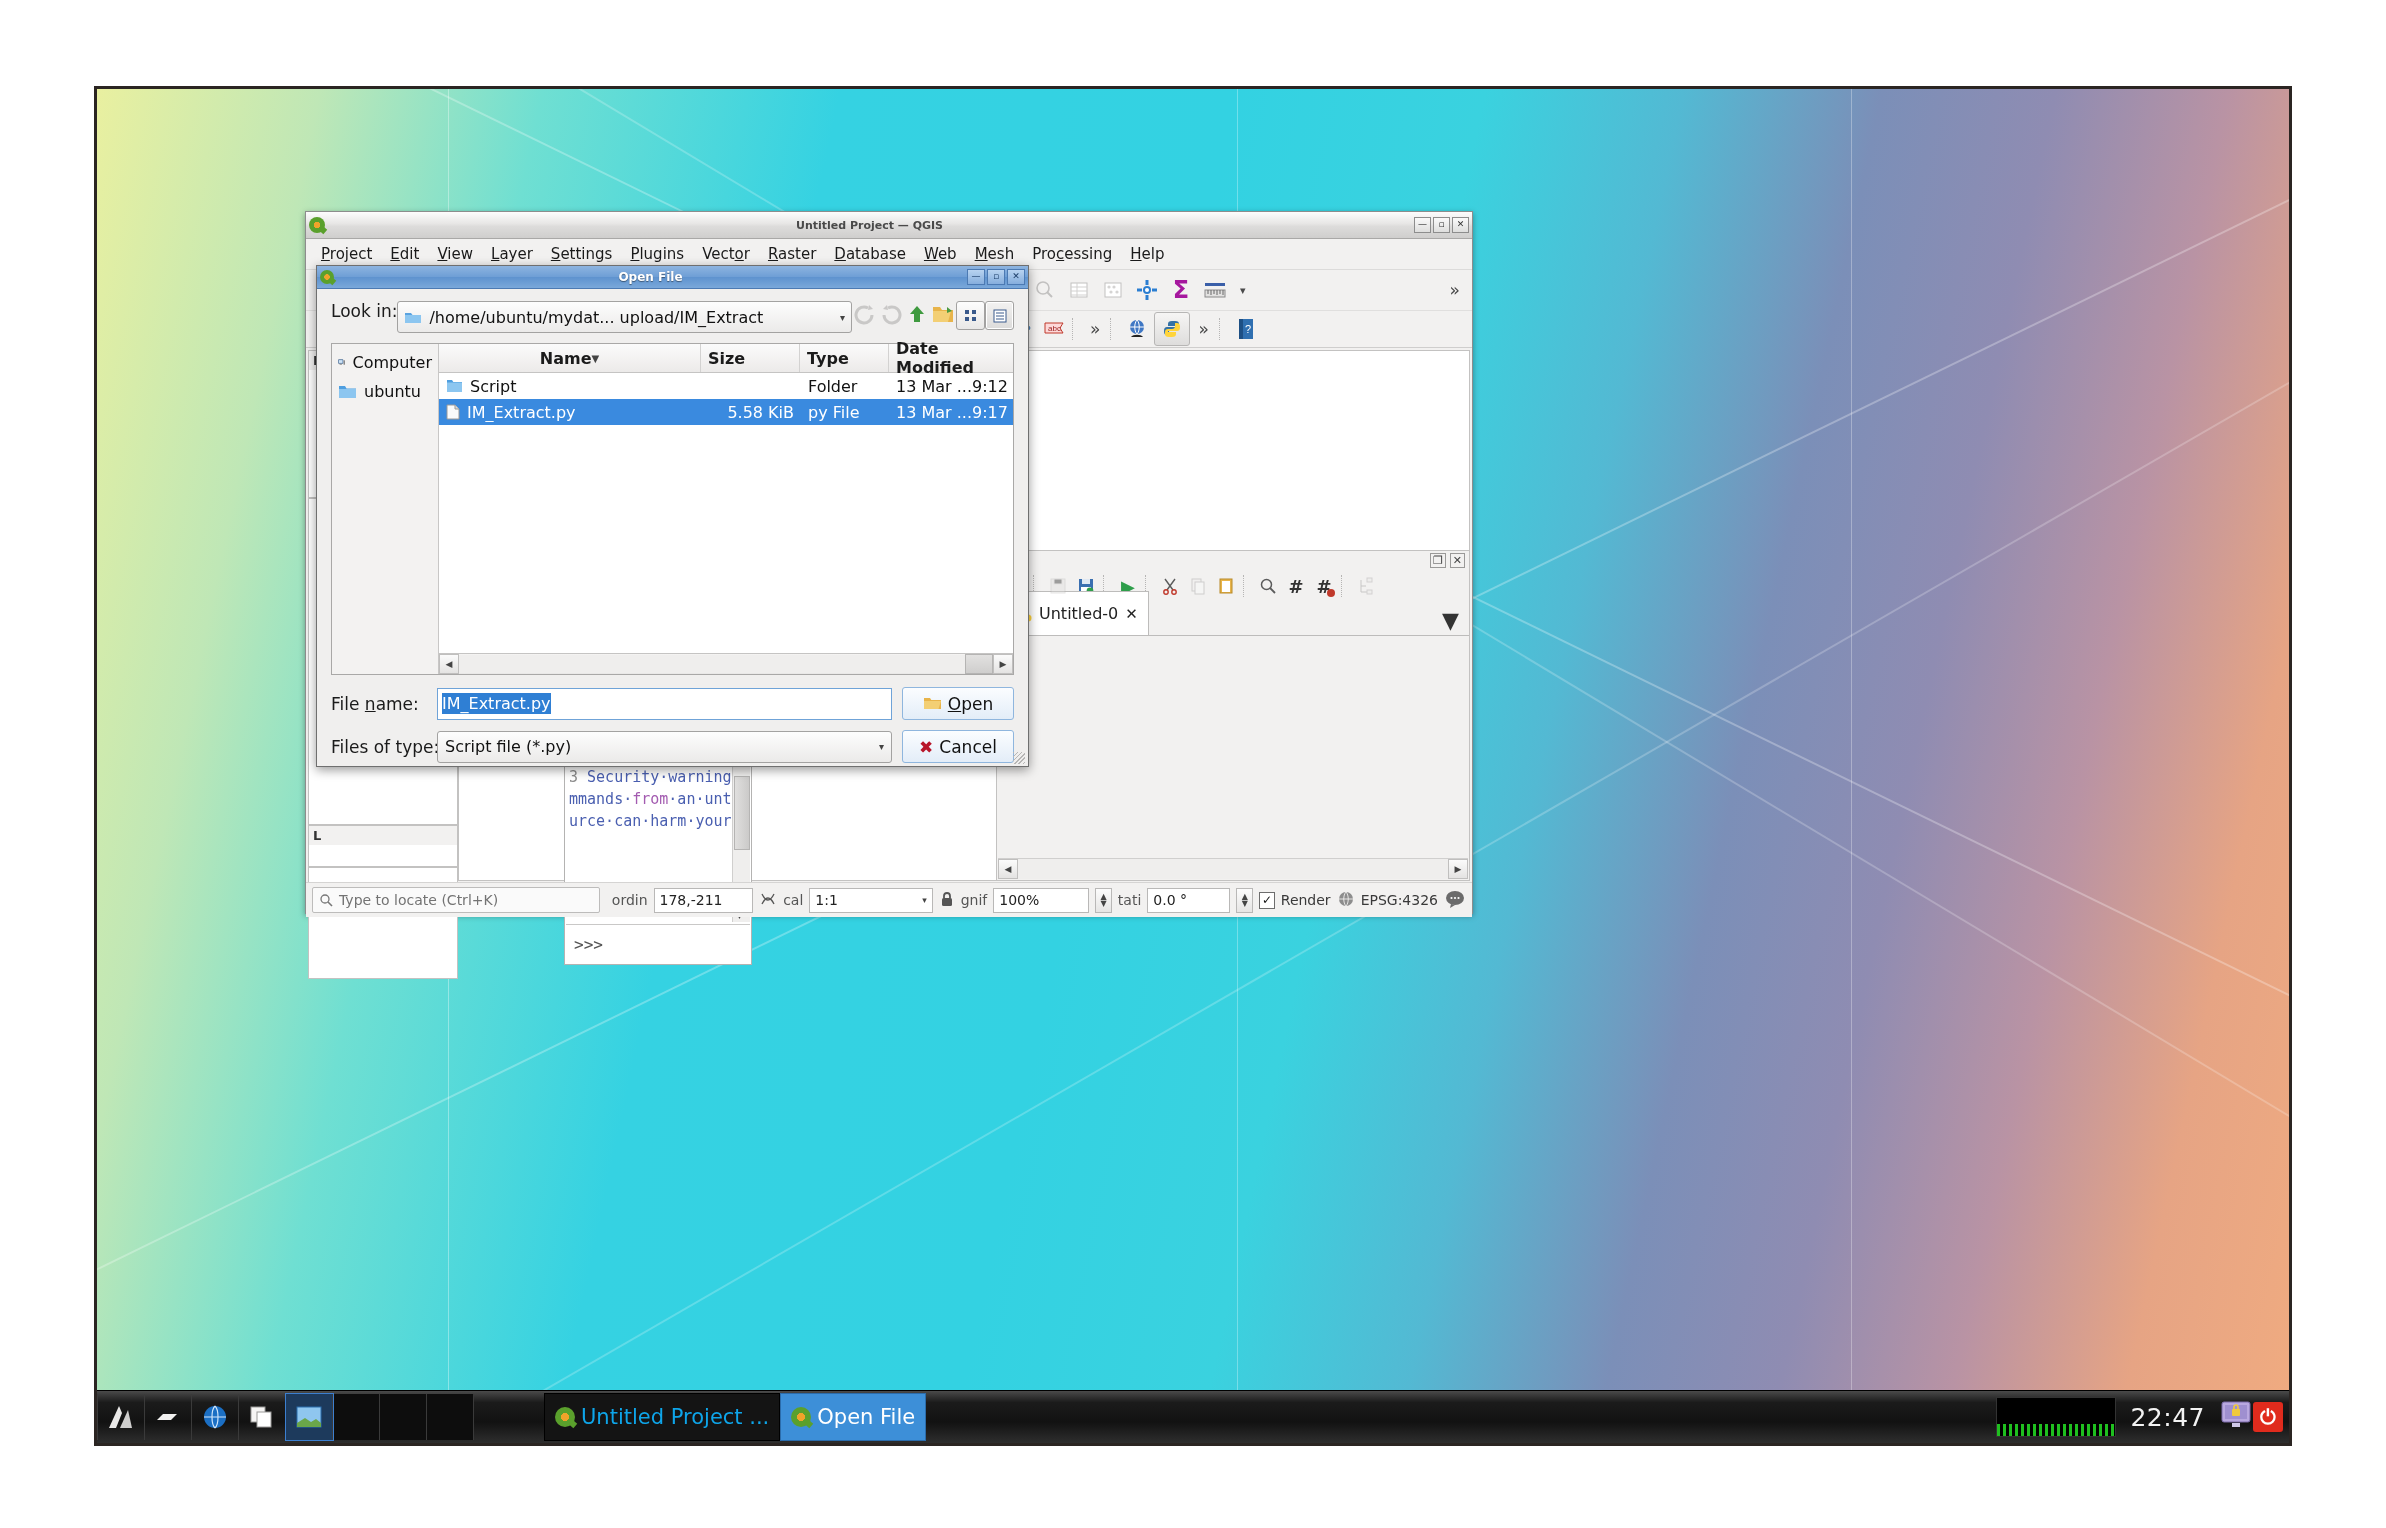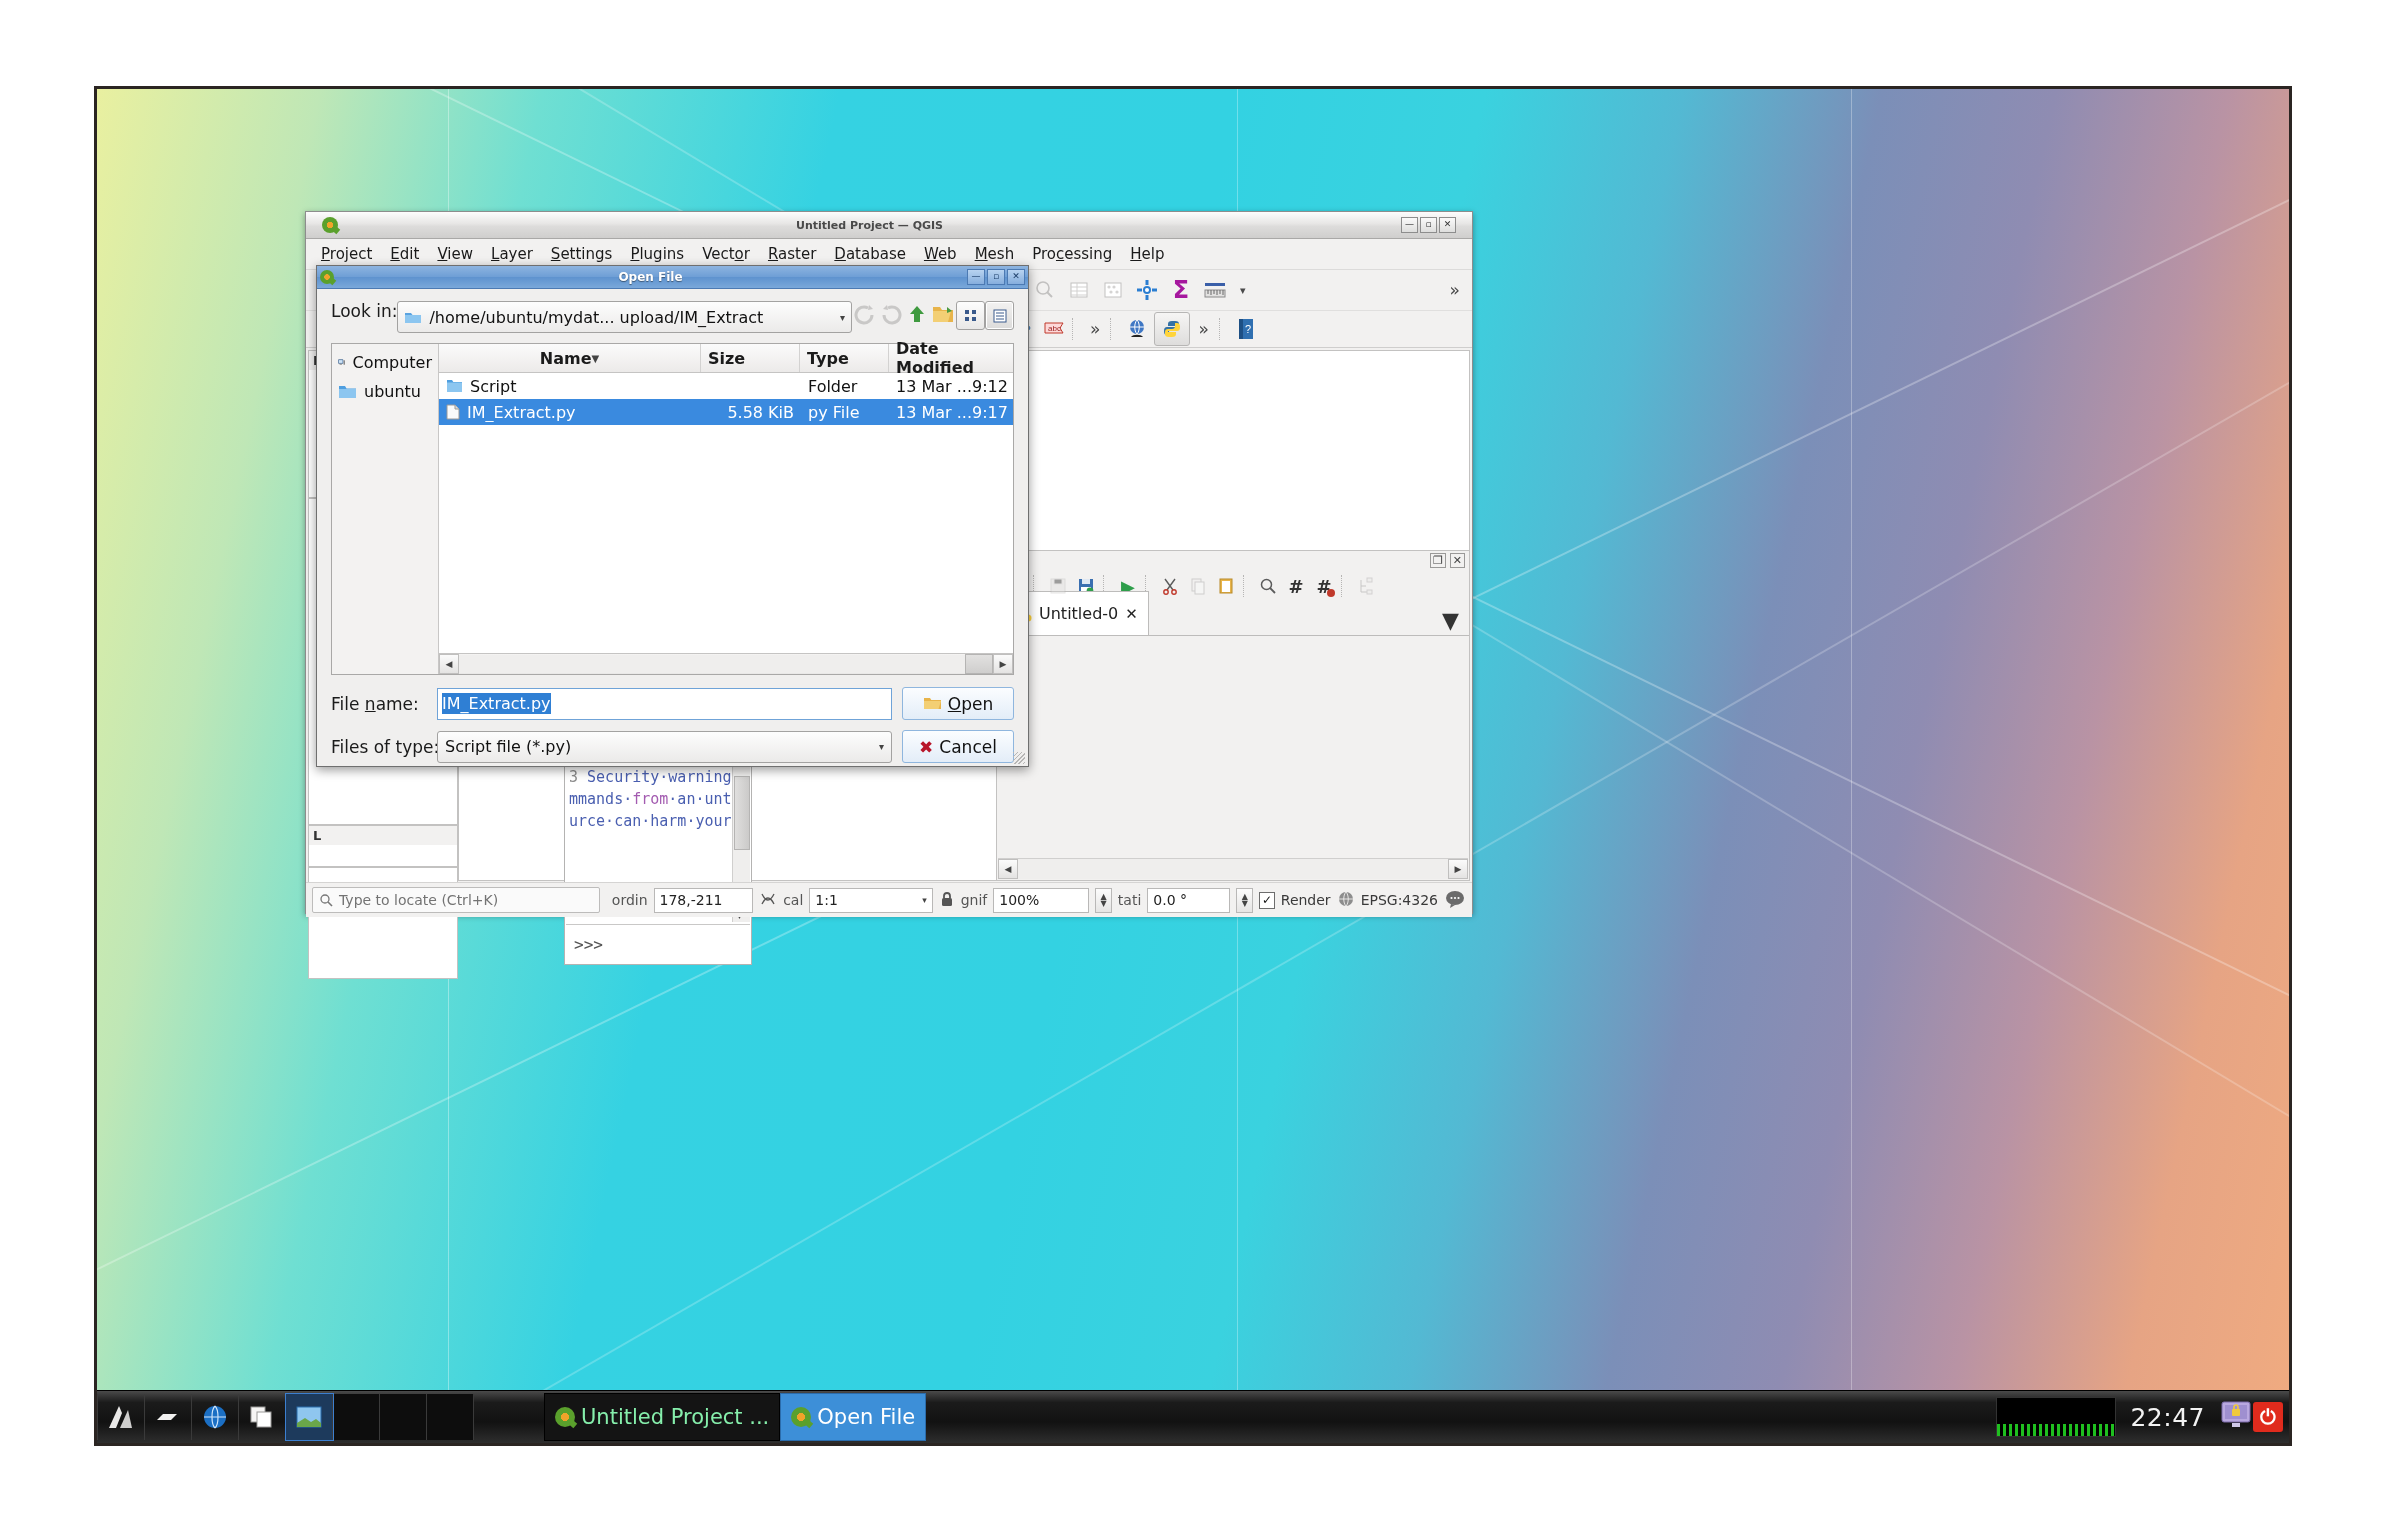--- a/index.html
+++ b/index.html
@@ -30,41 +30,41 @@
   }
   .tb-launchers{display:flex;align-items:center;height:100%;}
   .tb-ico{width:46px;height:46px;display:flex;align-items:center;justify-content:center;
           border-right:1px solid #3a3a3a;position:relative;}
   .tb-ico.first{border-left:1px solid #3a3a3a;}
   .tb-ico.sel{background:#1d3a5c;outline:1px solid #3c7fd0;}
   .tb-blank{width:46px;height:46px;border-right:1px solid #3a3a3a;background:#0d0d0d;}
   .tb-tasks{display:flex;align-items:center;height:100%;margin-left:70px;}
   .tb-task{
     display:flex;align-items:center;gap:6px;height:46px;padding:0 10px;min-width:0;
-    color:#86efac;font-size:21px;white-space:nowrap;
+    color:#0ea5e9;font-size:21px;white-space:nowrap;
     background:#141414;border:1px solid #000;
   }
   .tb-task.active{background:#3d8fd8;color:#fff;border:1px solid #2b6cab;}
   .tb-right{margin-left:auto;display:flex;align-items:center;height:100%;}
   .tb-graph{width:118px;height:38px;background:#000;border:1px solid #333;position:relative;overflow:hidden;}
   .tb-graph .bars{position:absolute;bottom:0;left:0;right:0;height:12px;
     background:repeating-linear-gradient(90deg,#1fbf1f 0 3px,transparent 3px 6px);}
   .tb-clock{color:#f2f2f2;font-size:25px;padding:0 14px;letter-spacing:.5px;}
   .tb-power{width:30px;height:30px;background:#e02b1d;border-radius:3px;display:flex;align-items:center;justify-content:center;
             color:#fff;font-size:20px;font-weight:bold;margin-right:6px;}
 
   
   #qgis{
     position:absolute;left:208px;top:122px;width:1166px;height:701px;
     background:#f2f1f0;border:1px solid #8d8d8d;
     box-shadow:0 2px 6px rgba(0,0,0,.35);
   }
   .win-title{
     height:26px;background:linear-gradient(180deg,#fdfdfd 0%,#e7e6e5 45%,#dddcdb 55%,#cfcecd 100%);
-    border-bottom:1px solid #a9a8a7;display:flex;align-items:center;padding:0 16px;position:relative;
+    border-bottom:1px solid #a9a8a7;display:flex;align-items:center;padding:0 3px;position:relative;
   }
   .win-title .t{flex:1;text-align:center;font-size:11px;font-weight:bold;color:#4a4a4a;}
   .qlogo{width:16px;height:16px;border-radius:50%;
     background:radial-gradient(circle at 50% 50%,#f0a32a 0 28%,#5aa02c 30% 100%);
     position:relative;flex:0 0 auto;}
   .qlogo:after{content:"";position:absolute;right:-1px;bottom:0px;width:6px;height:6px;background:#5aa02c;transform:rotate(40deg);}
   .wbtns{display:flex;gap:2px;}
   .wbtn{width:15px;height:14px;border:1px solid #8d8d8d;background:linear-gradient(180deg,#fafafa,#dededd);
         font-size:9px;line-height:12px;text-align:center;color:#333;}
   .menubar{

